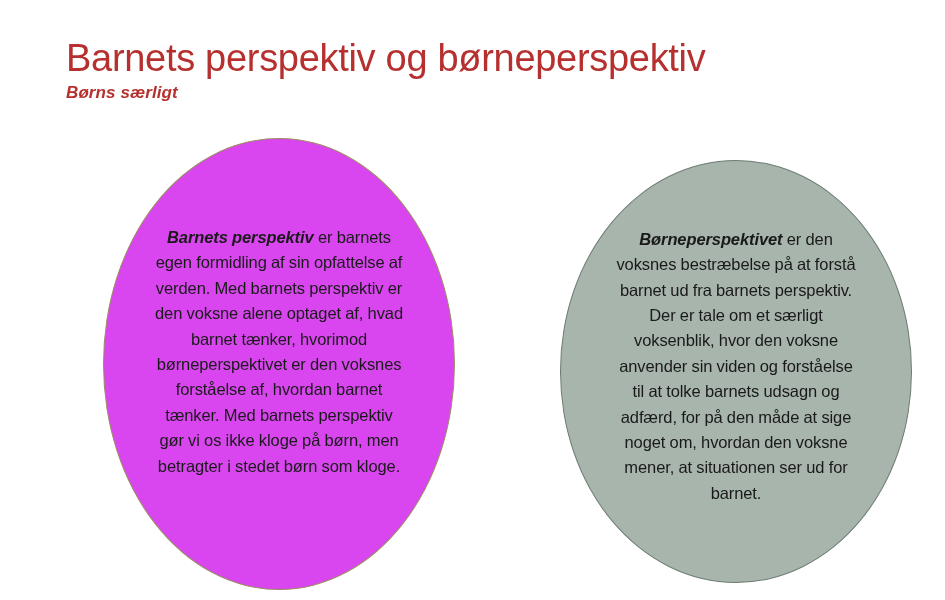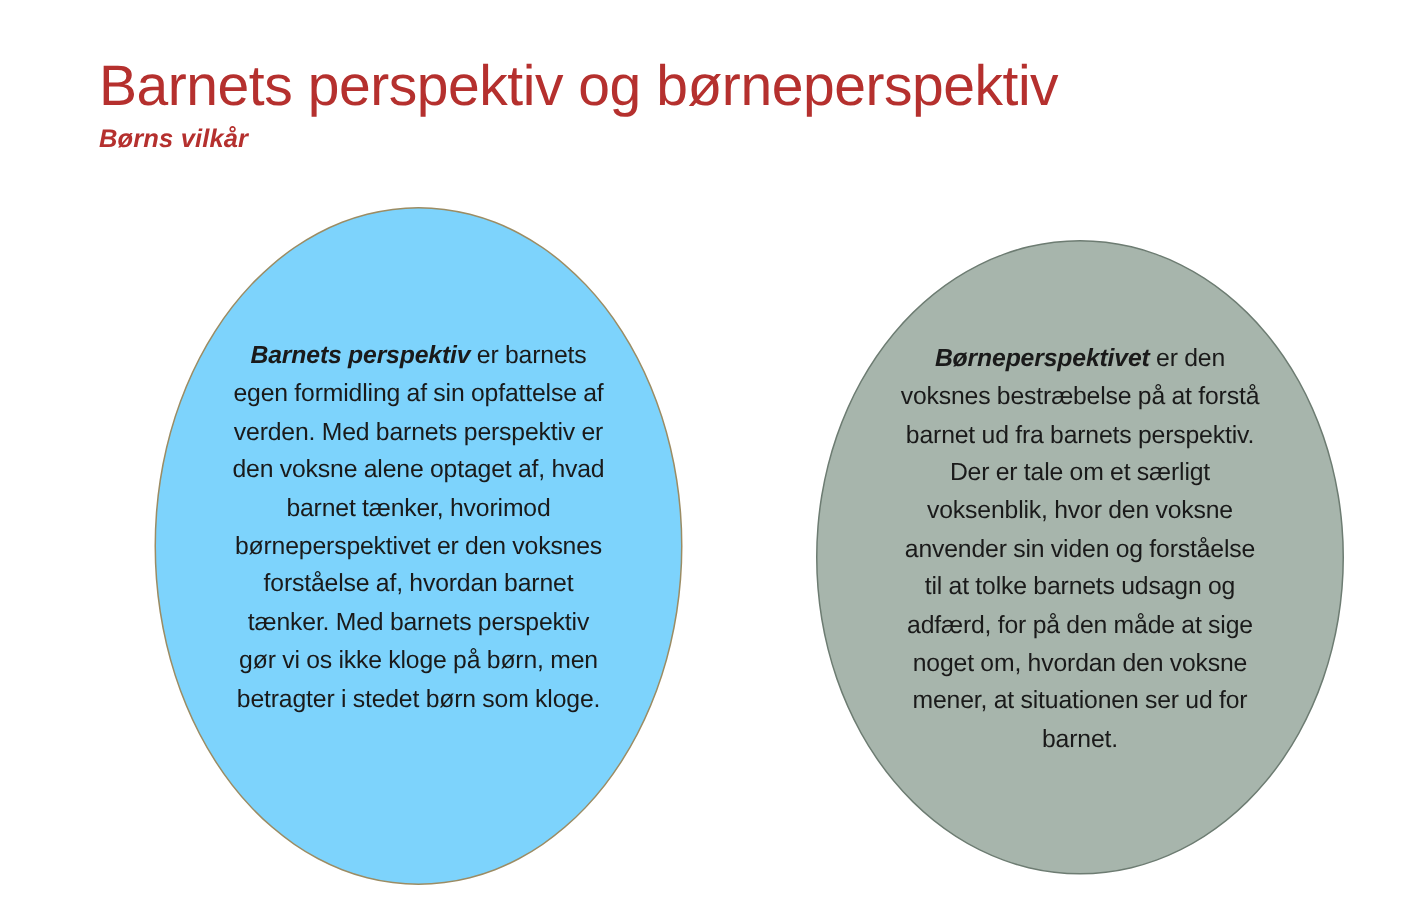--- a/index.html
+++ b/index.html
@@ -56,26 +56,26 @@
     display: flex;
     align-items: center;
     justify-content: center;
   }
 
   .ellipse-left {
     left: 103px;
     top: 138px;
     width: 352px;
     height: 452px;
-    background: #7dd3fc;
+    background: #d946ef;
     border: 1px solid #9c8c63;
   }
 
   .ellipse-right {
-    left: 544px;
+    left: 560px;
     top: 160px;
     width: 352px;
     height: 423px;
     background: #a7b5ac;
     border: 1px solid #6d7c72;
   }
 
   .ellipse-text {
     width: 252px;
     text-align: center;
@@ -97,21 +97,21 @@
     font-style: italic;
   }
 </style>
 </head>
 <body>
 
 <div class="slide">
 
   <div class="header">
     <h1 class="slide-title">Barnets perspektiv og børneperspektiv</h1>
-    <h2 class="slide-subtitle">Børns vilkår</h2>
+    <h2 class="slide-subtitle">Børns særligt</h2>
   </div>
 
   <div class="ellipse ellipse-left">
     <div class="ellipse-text">
       <span class="lead-term">Barnets perspektiv</span><span> er barnets egen formidling af sin opfattelse af verden. Med barnets perspektiv er den voksne alene optaget af, hvad barnet tænker, hvorimod børneperspektivet er den voksnes forståelse af, hvordan barnet tænker. Med barnets perspektiv gør vi os ikke kloge på børn, men betragter i stedet børn som kloge.</span>
     </div>
   </div>
 
   <div class="ellipse ellipse-right">
     <div class="ellipse-text">

